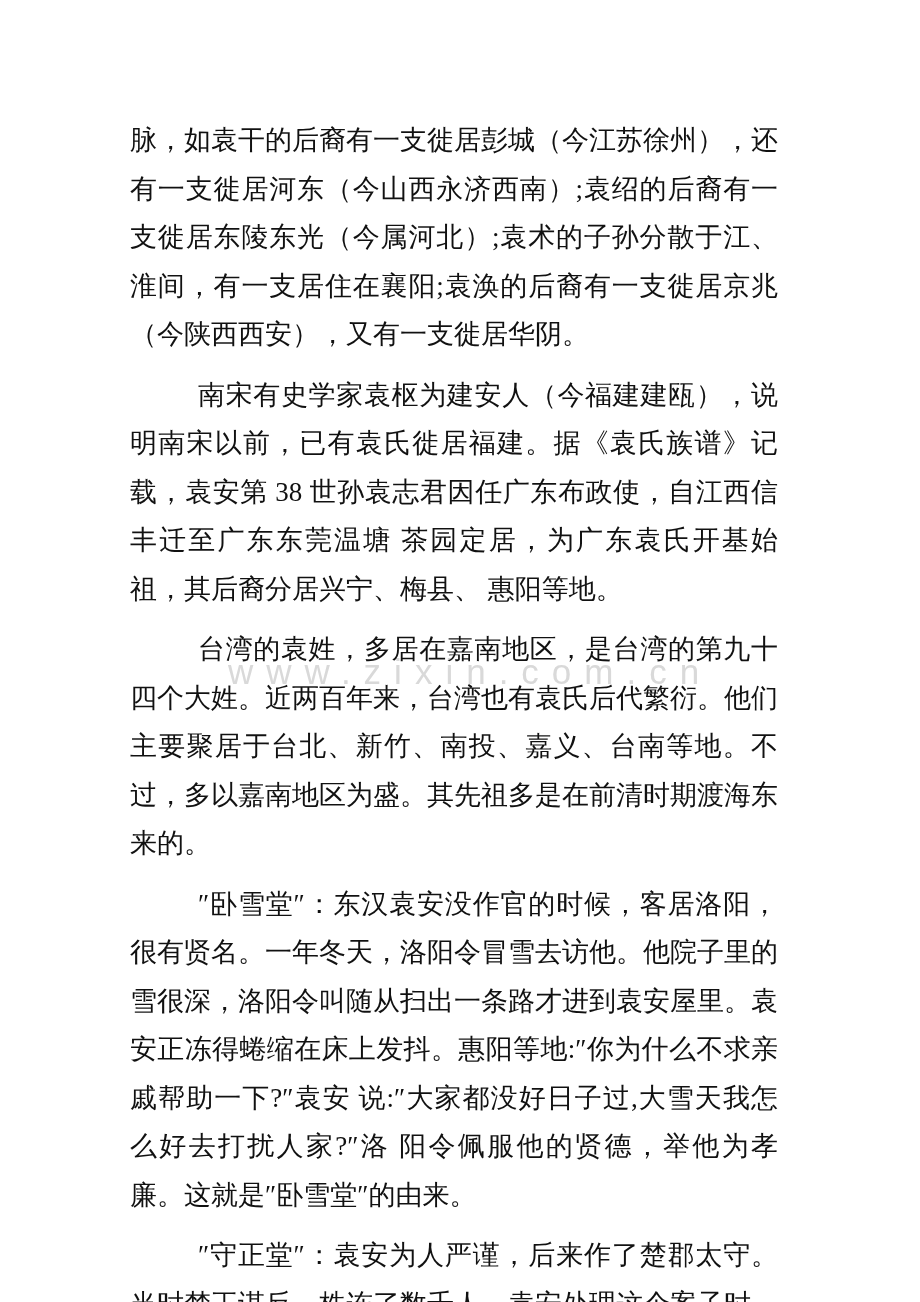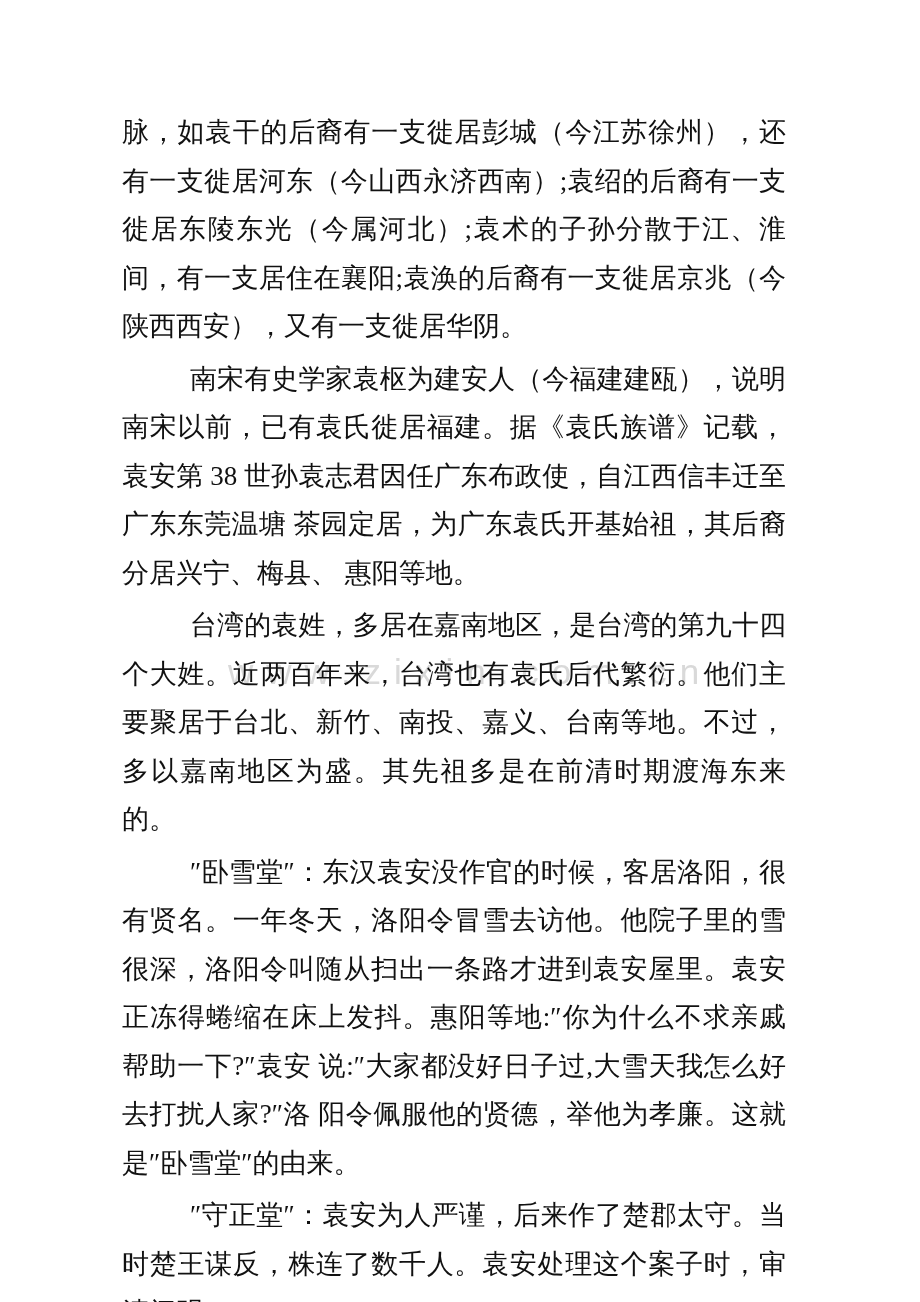--- a/index.html
+++ b/index.html
@@ -35,21 +35,21 @@
     top: 104px;
     width: 672px;
     z-index: 1;
     font-size: 27px;
     line-height: 48.5px;
     color: #111111;
     text-align: justify;
     text-justify: inter-character;
   }
   .text-block p {
-    margin: 4px;
+    margin: 12px;
     padding: 0;
   }
   .text-block p.indent {
     text-indent: 68px;
     font-family: Liberation Serif, serif;
   }
 </style>
 </head>
 <body>
 

